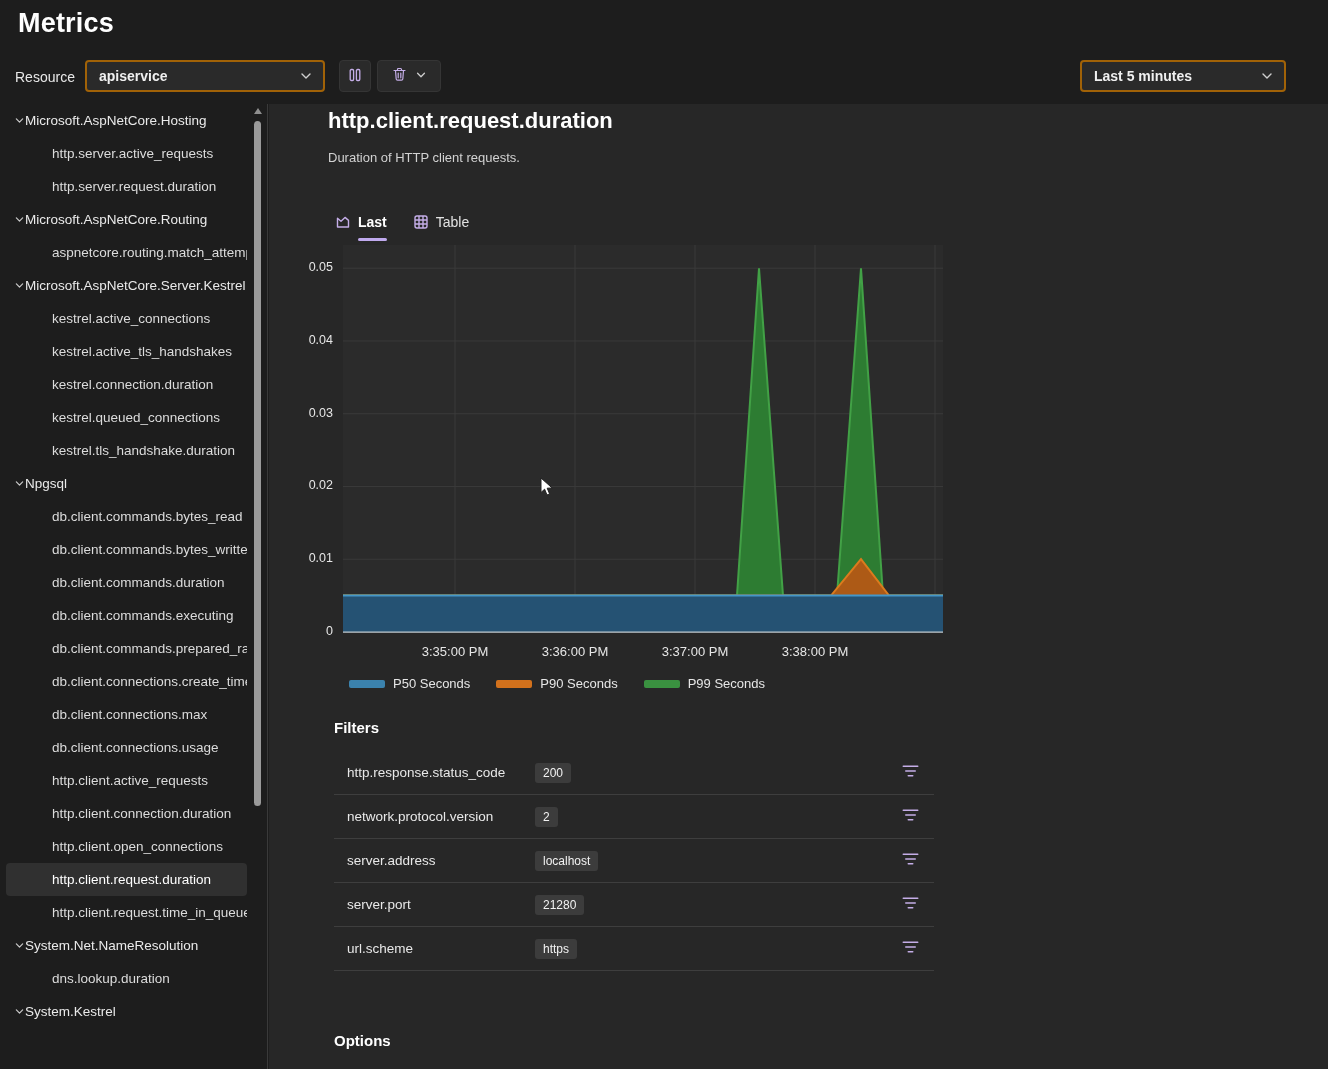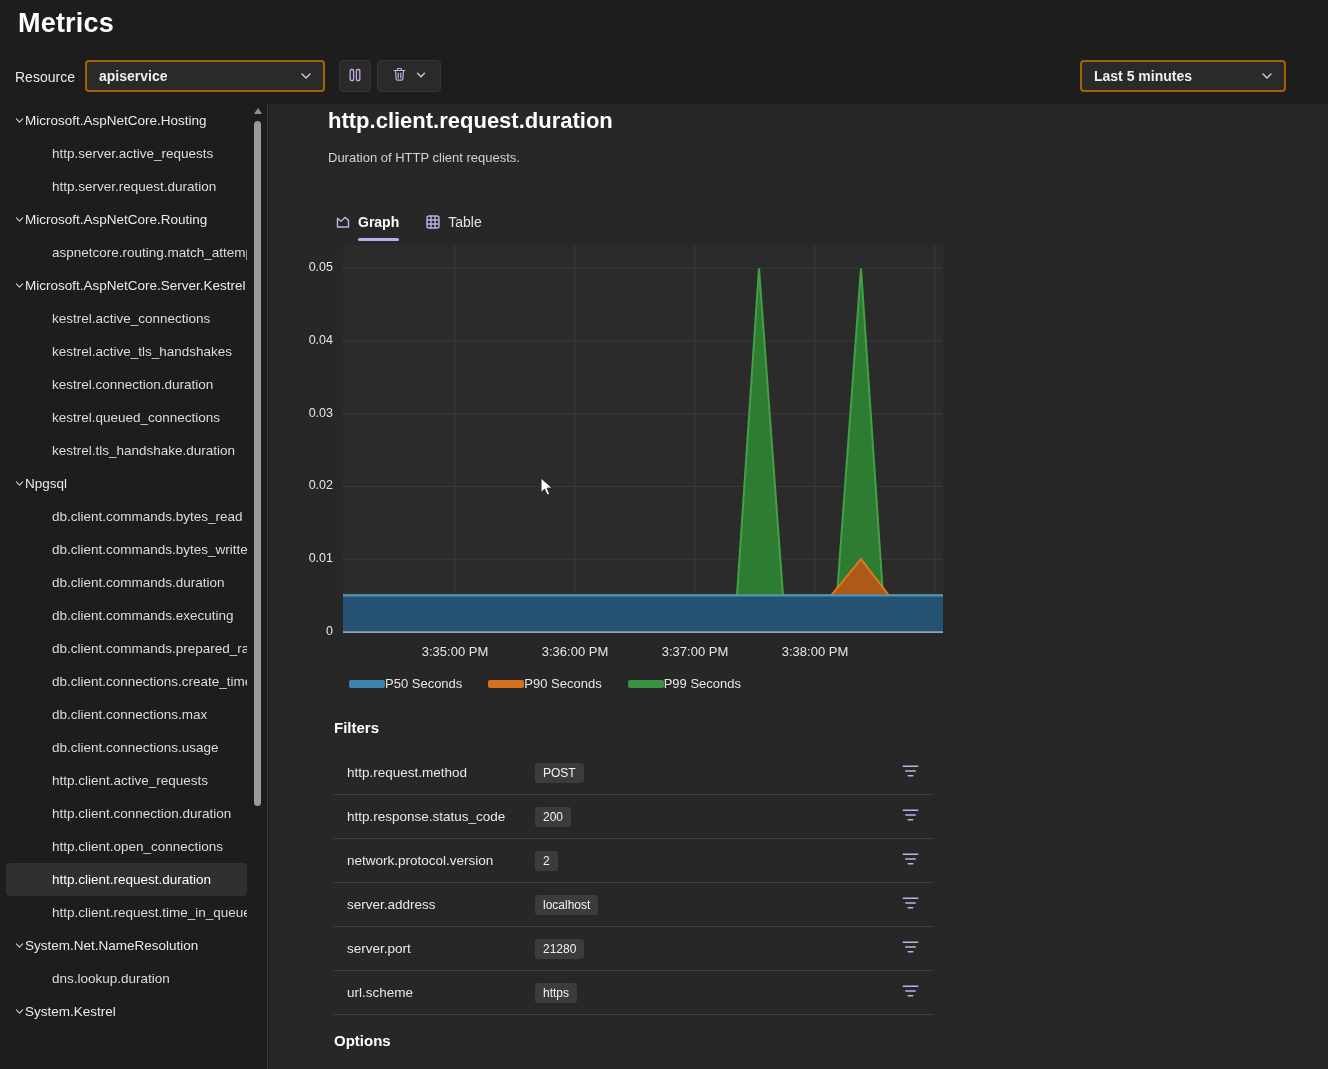--- a/index.html
+++ b/index.html
@@ -50,21 +50,21 @@
   .tab .tlabel { position:relative; padding-bottom:2px; }
   .tab.active .tlabel { font-weight:bold; color:#ffffff; }
   .tab.active .tlabel::after { content:""; position:absolute; left:0; right:0; bottom:-9px; height:3px;
         background:#c0aaee; border-radius:2px; }
   
   .chart { position:absolute; left:11px; top:141px; width:680px; height:420px; }
   .chart svg { position:absolute; left:0; top:0; }
   .ytick { position:absolute; width:53px; text-align:right; font-size:12.5px; color:#e6e6e6; }
   .xtick { position:absolute; width:110px; text-align:center; font-size:13px; color:#e6e6e6; top:399px; }
   .legend { position:absolute; left:80px; top:572px; display:flex; align-items:center; gap:26px; }
-  .legend .litem { display:flex; align-items:center; font-size:13px; color:#e6e6e6; }
+  .legend .litem { display:flex; align-items:center; gap:8px; font-size:13px; color:#e6e6e6; }
   .legend .swatch { width:36px; height:8px; border-radius:2px; }
   
   .filters { position:absolute; left:65px; top:615px; width:600px; }
   .filters h3, .options h3 { font-size:15px; font-weight:bold; color:#ffffff; }
   .frows { margin-top:15px; }
   .frow { height:44px; display:flex; align-items:center; padding-left:13px; border-bottom:1px solid #3e3e3e; }
   .frow .flabel { width:188px; font-size:13.5px; color:#e8e8e8; }
   .badge { background:#3c3c3c; color:#f2f2f2; font-size:12px; padding:3px 8px; border-radius:3px; }
   .fbtn { margin-left:auto; margin-right:10px; width:28px; height:28px; background:none; border:none;
           display:flex; align-items:center; justify-content:center; cursor:pointer; }
@@ -248,21 +248,21 @@
   <h2 class="metric-title">http.client.request.duration</h2>
   <p class="metric-desc">Duration of HTTP client requests.</p>
 
   <div class="tabs">
     <div class="tab active">
       <span>
         <svg width="16" height="16" viewBox="0 0 16 16">
           <path d="M2.5 13 V4.2 L6 7.2 L10 3.4 L13.5 6.4 V13 Z" fill="none" stroke="#c5aee8" stroke-width="1.4" stroke-linejoin="round"></path>
         </svg>
       </span>
-      <span class="tlabel">Graph</span>
+      <span class="tlabel">Last</span>
     </div>
     <div class="tab">
       <span>
         <svg width="16" height="16" viewBox="0 0 16 16">
           <rect x="2" y="2" width="12" height="12" rx="2" fill="none" stroke="#c5aee8" stroke-width="1.4"></rect>
           <path d="M6 2 V14 M10 2 V14 M2 6 H14 M2 10 H14" stroke="#c5aee8" stroke-width="1.4" fill="none"></path>
         </svg>
       </span>
       <span class="tlabel">Table</span>
     </div>
@@ -313,31 +313,20 @@
       <div class="litem">
         <span class="swatch" style="background: rgb(58, 145, 64);"></span>
         <span>P99 Seconds</span>
       </div>
     </div>
 
   <section class="filters">
     <h3>Filters</h3>
     <div class="frows" id="filter-rows">
         <div class="frow">
-          <span class="flabel">http.request.method</span>
-          <span class="badge">POST</span>
-          <button class="fbtn">
-            <span><svg width="17" height="13" viewBox="0 0 17 13">
-                <rect x="0.5" y="0.5" width="16" height="1.6" rx="0.8" fill="#c5aee8"></rect>
-                <rect x="3" y="5.2" width="11" height="1.6" rx="0.8" fill="#c5aee8"></rect>
-                <rect x="5.5" y="9.9" width="6" height="1.6" rx="0.8" fill="#c5aee8"></rect>
-              </svg></span>
-          </button>
-        </div>
-        <div class="frow">
           <span class="flabel">http.response.status_code</span>
           <span class="badge">200</span>
           <button class="fbtn">
             <span><svg width="17" height="13" viewBox="0 0 17 13">
                 <rect x="0.5" y="0.5" width="16" height="1.6" rx="0.8" fill="#c5aee8"></rect>
                 <rect x="3" y="5.2" width="11" height="1.6" rx="0.8" fill="#c5aee8"></rect>
                 <rect x="5.5" y="9.9" width="6" height="1.6" rx="0.8" fill="#c5aee8"></rect>
               </svg></span>
           </button>
         </div>

